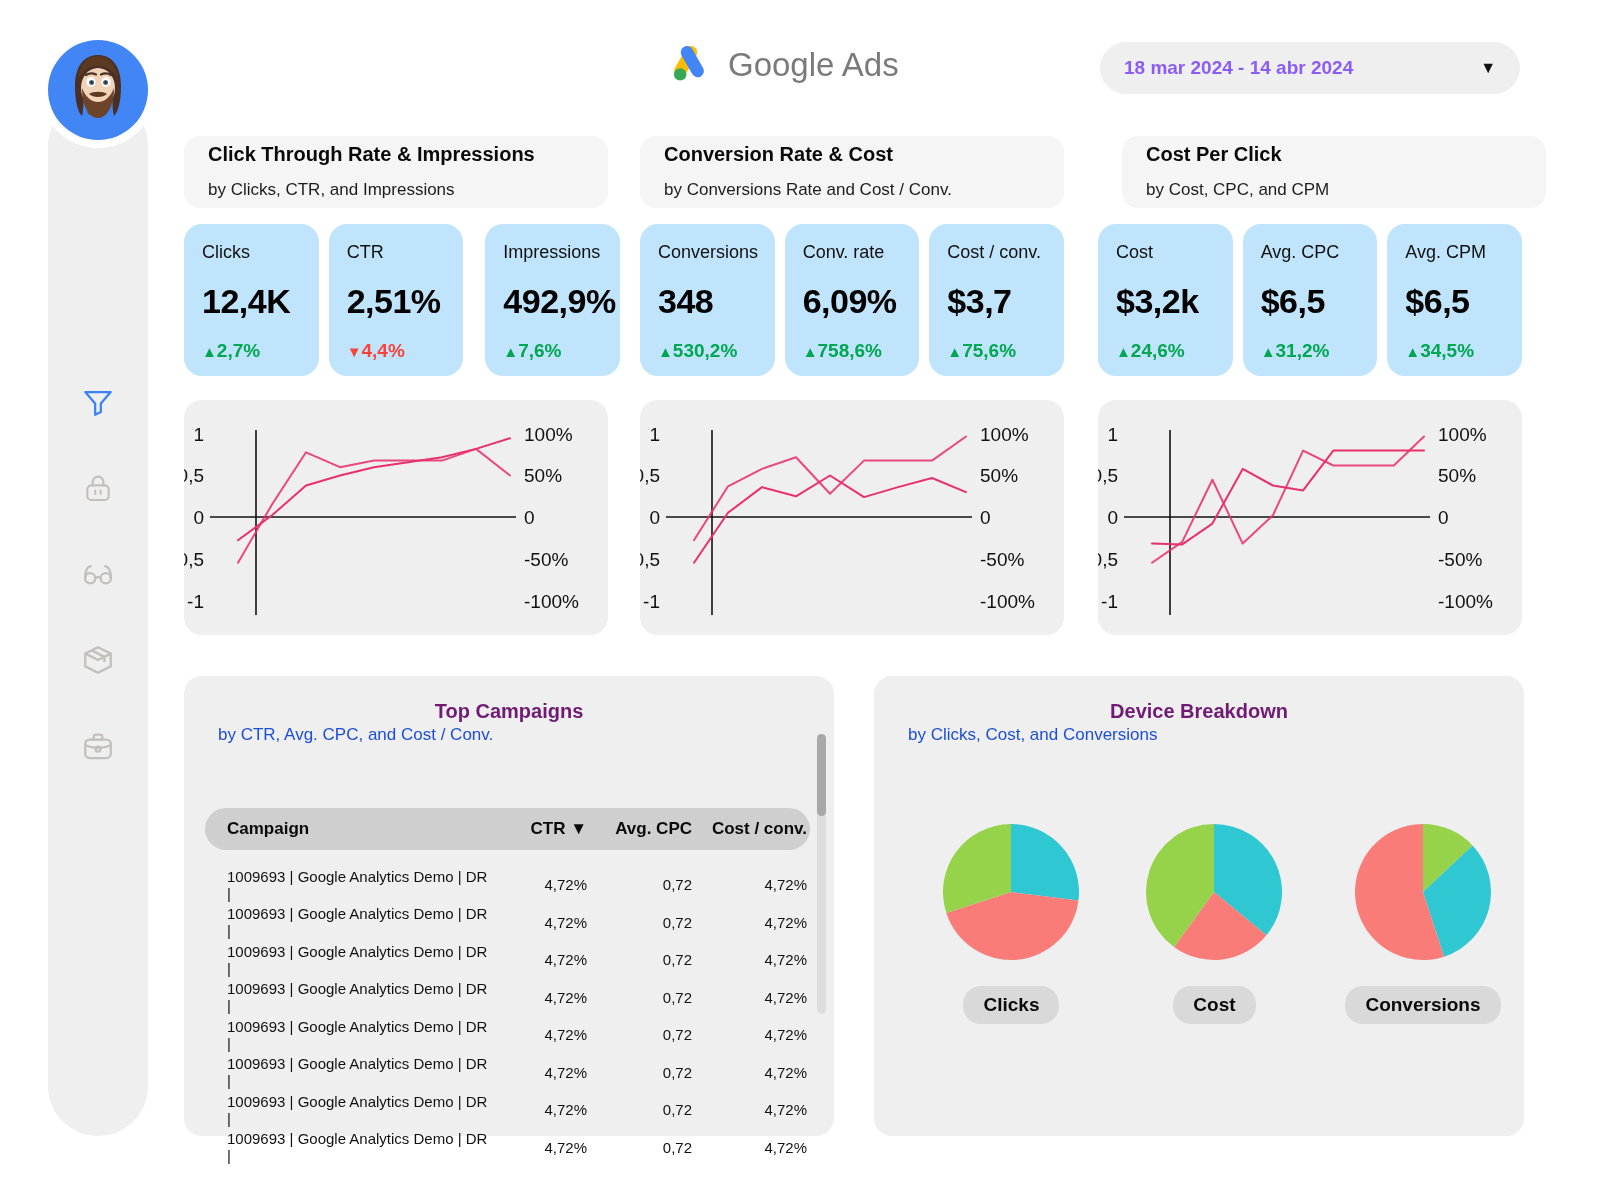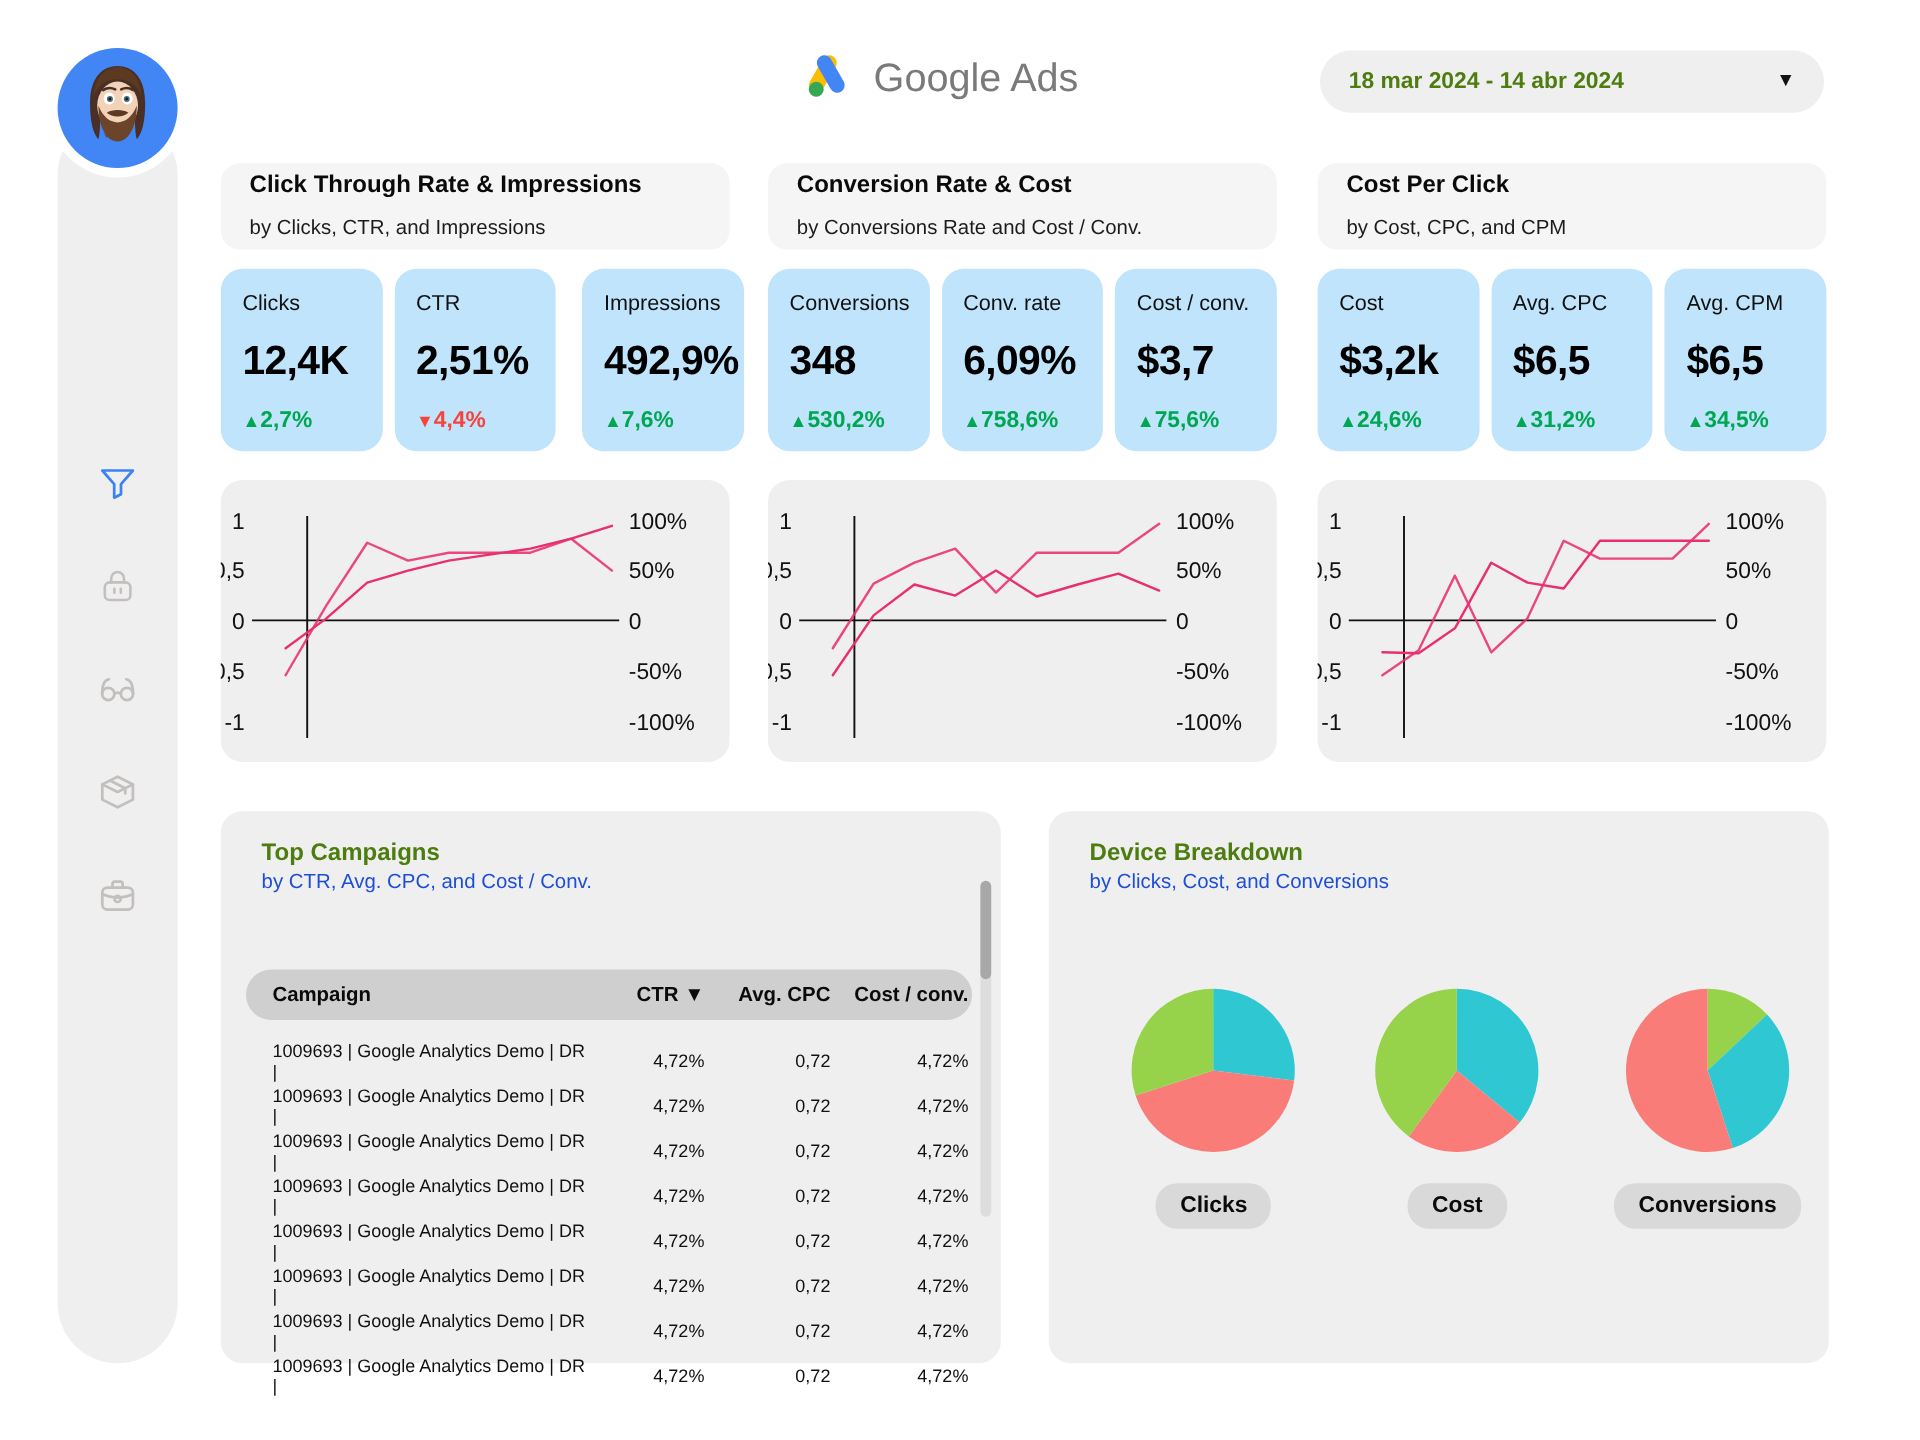--- a/index.html
+++ b/index.html
@@ -51,21 +51,21 @@
   .brand-text b { font-weight: 400; }
 
   .daterange {
     position: absolute; left: 1100px; top: 42px;
     width: 420px; height: 52px;
     background: #efefef; border-radius: 26px;
     display: flex; align-items: center;
     padding: 0 24px;
     cursor: pointer;
   }
-  .daterange-label { font-size: 19px; font-weight: bold; color: #4d7c0f; flex: 1; }
+  .daterange-label { font-size: 19px; font-weight: bold; color: #8b5cf6; flex: 1; }
   .caret { font-size: 16px; color: #111; }
 
   
   .sec-title {
     position: absolute;
     height: 72px;
     background: #f5f5f5;
     border-radius: 16px;
     padding: 12px 24px;
     display: flex; flex-direction: column; justify-content: center; gap: 12px;
@@ -98,21 +98,21 @@
   }
   .chart-svg { position: absolute; left: 0; top: 0; }
 
   
   .panel {
     position: absolute;
     background: #efefef;
     border-radius: 18px;
   }
   .panel-head { padding: 22px 34px 0 34px; }
-  .panel-head h2 { font-size: 20px; font-weight: bold; color: #4d7c0f; line-height: 1.3; }
+  .panel-head h2 { font-size: 20px; font-weight: bold; color: #701a75; line-height: 1.3; text-align: center; }
   .panel-head p { font-size: 17px; color: #1d4ed8; line-height: 1.3; }
 
   
   .table-wrap { position: absolute; left: 205px; top: 768px; width: 605px; }
   .thead {
     height: 42px; background: #cfcfcf; border-radius: 21px;
     display: flex; align-items: center;
     padding: 0 22px;
     font-size: 17px; font-weight: bold; color: #0a0a0a; margin-top: 40px;
   }
@@ -309,21 +309,21 @@
           <text x="20" y="208" font-size="19" fill="#111" text-anchor="end" font-family="Liberation Sans, sans-serif">-1</text>
           <text x="340" y="41" font-size="19" fill="#111" text-anchor="start" font-family="Liberation Sans, sans-serif">100%</text>
           <text x="340" y="82" font-size="19" fill="#111" text-anchor="start" font-family="Liberation Sans, sans-serif">50%</text>
           <text x="340" y="124" font-size="19" fill="#111" text-anchor="start" font-family="Liberation Sans, sans-serif">0</text>
           <text x="340" y="166" font-size="19" fill="#111" text-anchor="start" font-family="Liberation Sans, sans-serif">-50%</text>
           <text x="340" y="208" font-size="19" fill="#111" text-anchor="start" font-family="Liberation Sans, sans-serif">-100%</text>
           <polyline points="54.0,140.2 88.0,86.3 122.0,68.9 156.0,57.2 190.0,93.8 224.0,60.6 258.0,60.6 292.0,60.6 326.0,36.5" fill="none" stroke="#e8306d" stroke-width="2" stroke-opacity="0.88" stroke-linejoin="round" stroke-linecap="round"></polyline>
           <polyline points="54.0,162.7 88.0,112.8 122.0,87.1 156.0,96.3 190.0,75.5 224.0,97.1 258.0,87.1 292.0,78.0 326.0,92.1" fill="none" stroke="#e8306d" stroke-width="2" stroke-opacity="1" stroke-linejoin="round" stroke-linecap="round"></polyline>
         </svg>
       </div>
-      <div class="sec-title" style="left: 1098px; top: 136px; width: 424px;">
+      <div class="sec-title" style="left: 1122px; top: 136px; width: 424px;">
         <h2>Cost Per Click</h2>
         <p>by Cost, CPC, and CPM</p>
       </div>
       <div class="kpi" style="left: 1098px; top: 224px; width: 134.667px;">
         <div class="kpi-label">Cost</div>
         <div class="kpi-value">$3,2k</div>
         <div class="kpi-delta up"><span class="arrow">▲</span><span>24,6%</span></div>
       </div>
       <div class="kpi" style="left: 1242.67px; top: 224px; width: 134.667px;">
         <div class="kpi-label">Avg. CPC</div>

